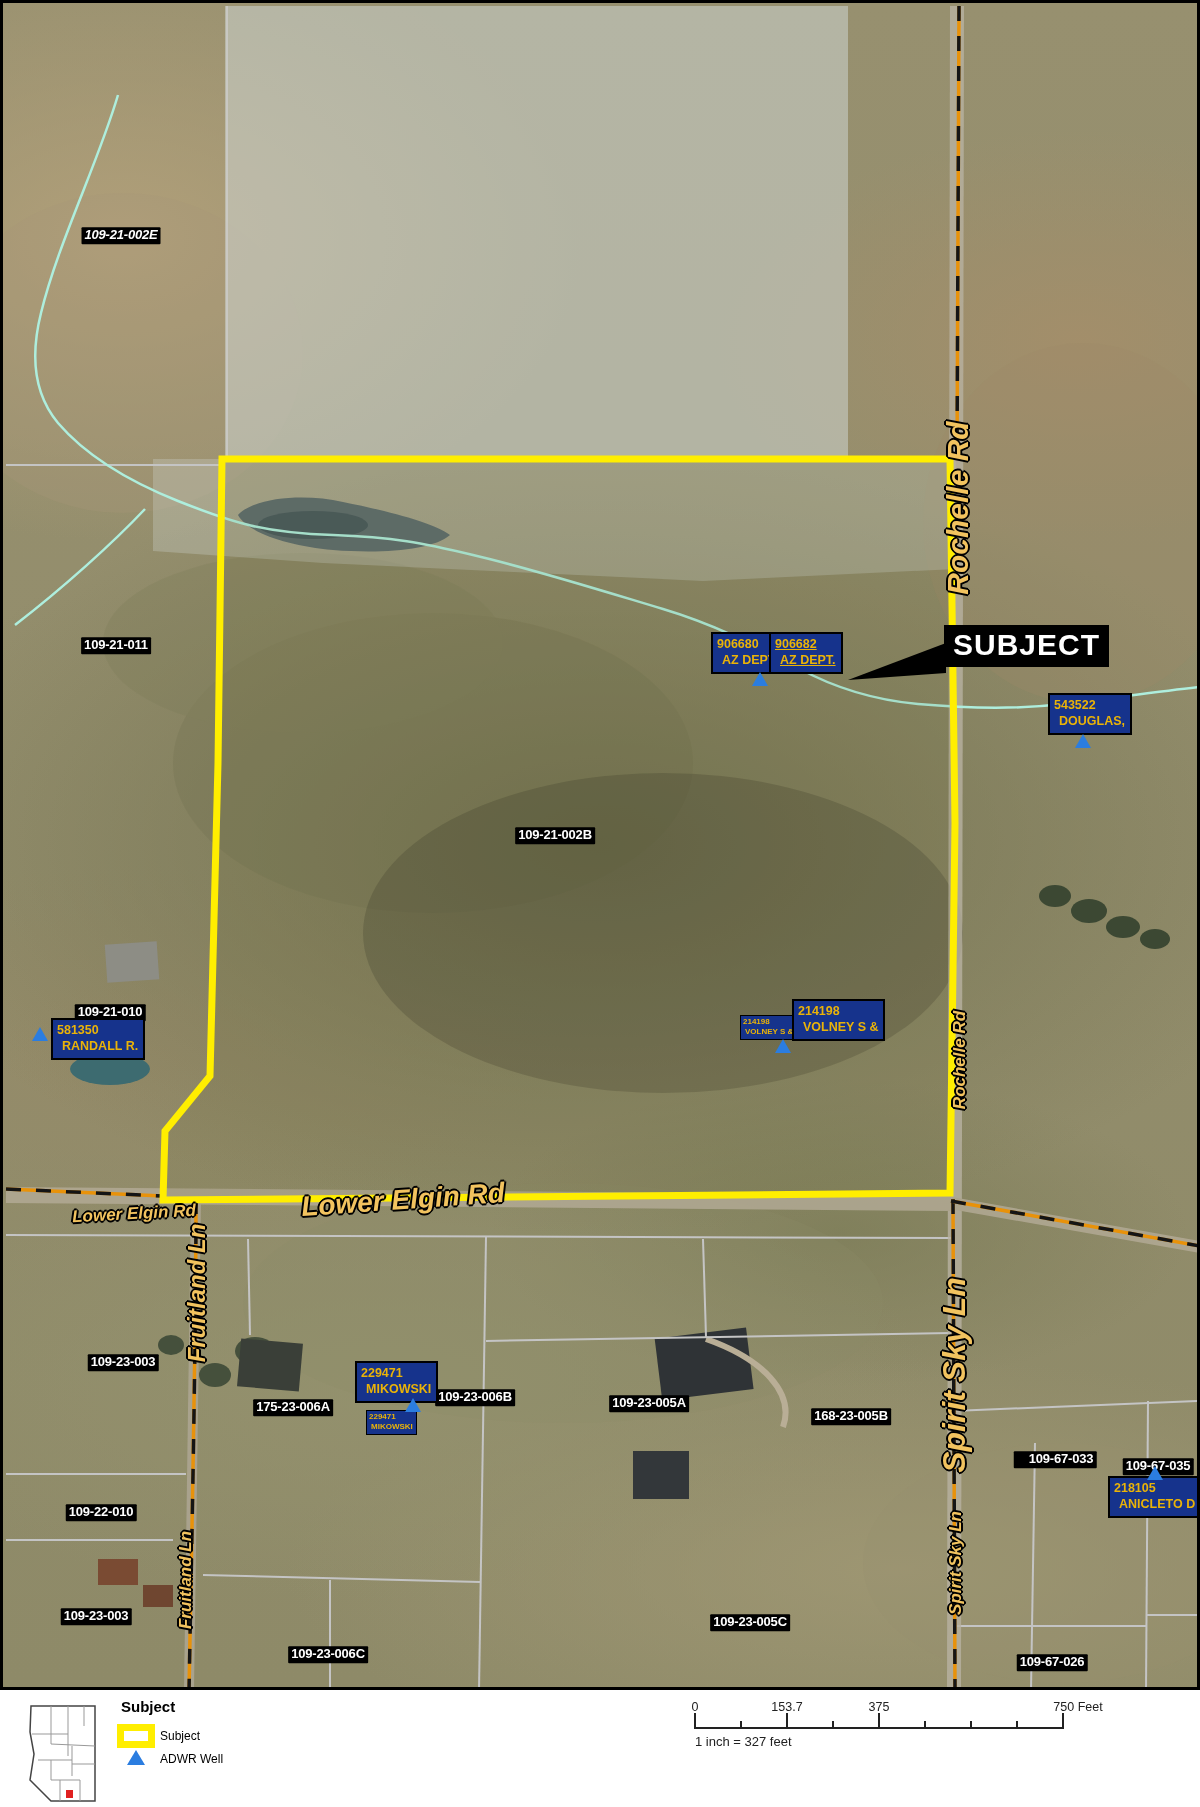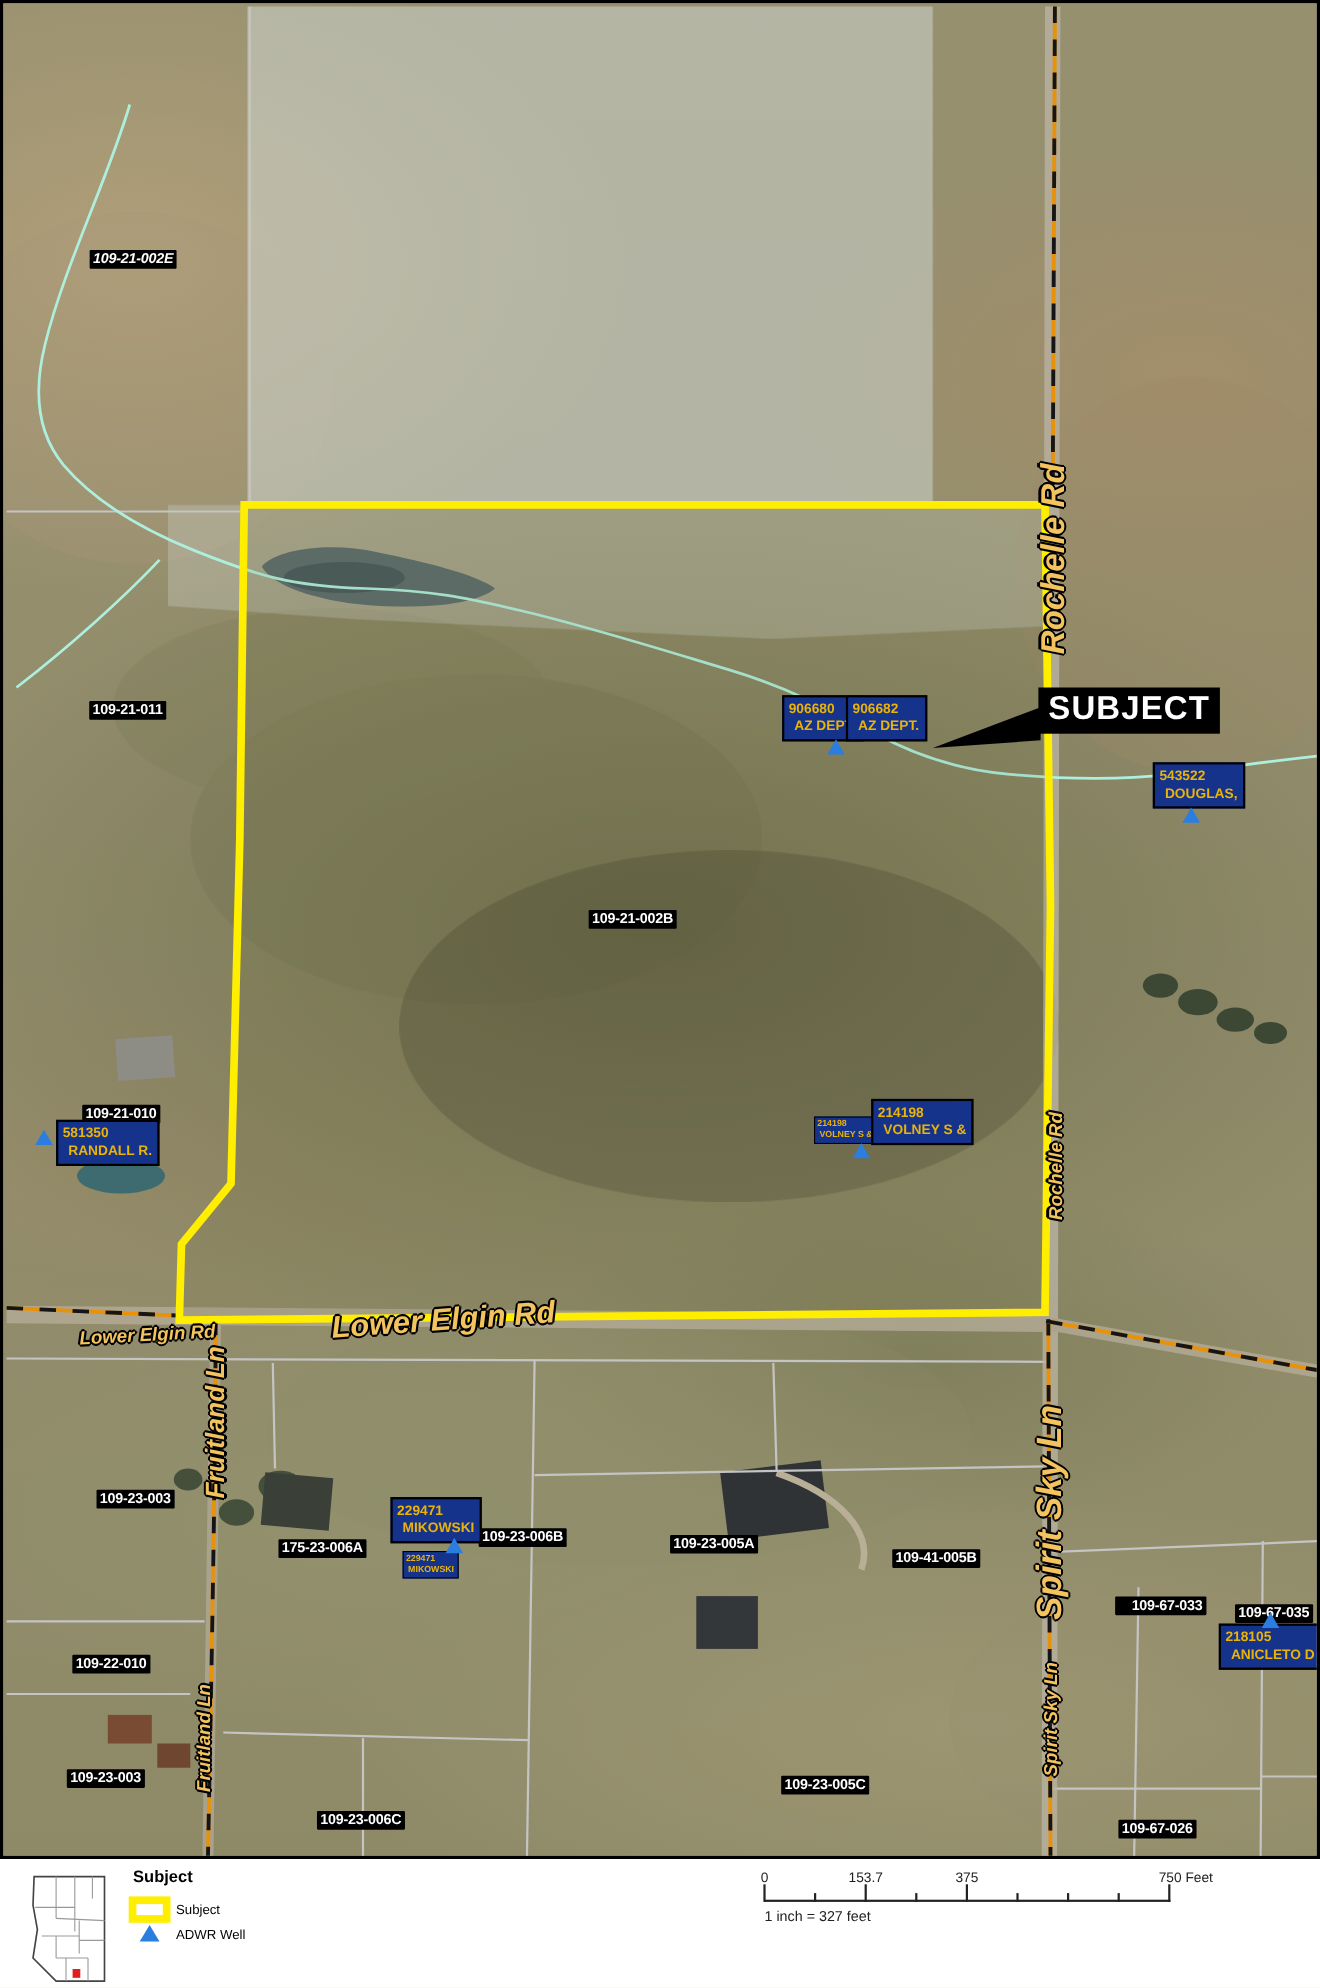--- a/index.html
+++ b/index.html
@@ -144,40 +144,40 @@
       </g>
 
       <polygon points="219,456 947,456 952,820 947,1190 160,1197 162,1128 207,1073 215,760" fill="rgba(104,108,60,0.12)" stroke="#ffee00" stroke-width="7"></polygon>
 
       <polygon points="943,640 943,670 845,677" fill="#000"></polygon>
     </svg>
 
     <div id="labels">
         <div class="plabel" style="left: 118px; top: 233px; font-style: italic;">109-21-002E</div>
         <div class="plabel" style="left: 113px; top: 643px;">109-21-011</div>
-        <div class="plabel" style="left: 572px; top: 833px;">109-21-002B</div>
+        <div class="plabel" style="left: 552px; top: 833px;">109-21-002B</div>
         <div class="plabel" style="left: 107px; top: 1010px;">109-21-010</div>
         <div class="plabel" style="left: 120px; top: 1360px;">109-23-003</div>
         <div class="plabel" style="left: 290px; top: 1405px;">175-23-006A</div>
         <div class="plabel" style="left: 472px; top: 1395px;">109-23-006B</div>
         <div class="plabel" style="left: 646px; top: 1401px;">109-23-005A</div>
-        <div class="plabel" style="left: 848px; top: 1414px;">109-41-005B</div>
+        <div class="plabel" style="left: 848px; top: 1414px;">168-23-005B</div>
         <div class="plabel" style="left: 1052px; top: 1457px; padding-left: 15px;">109-67-033</div>
         <div class="plabel" style="left: 1155px; top: 1464px;">109-67-035</div>
         <div class="plabel" style="left: 98px; top: 1510px;">109-22-010</div>
         <div class="plabel" style="left: 93px; top: 1614px;">109-23-003</div>
         <div class="plabel" style="left: 325px; top: 1652px;">109-23-006C</div>
         <div class="plabel" style="left: 747px; top: 1620px;">109-23-005C</div>
         <div class="plabel" style="left: 1049px; top: 1660px;">109-67-026</div>
         <div class="plabel" style="left: 1155px; top: 1660px; margin-top: 38px;">109-67-027</div>
         <div class="obox" style="left: 708px; top: 629px; background: rgb(22, 51, 140);">
           <div>906680</div>
           <div class="l2">AZ DEPT.</div>
         </div>
-        <div class="obox" style="left: 766px; top: 629px; background: rgb(22, 51, 140);">
+        <div class="obox" style="left: 766px; top: 629px; background: rgb(22, 51, 140); text-decoration: underline;">
           <div>906682</div>
           <div class="l2">AZ DEPT.</div>
         </div>
         <div class="obox" style="left: 1045px; top: 690px; background: rgb(22, 51, 140);">
           <div>543522</div>
           <div class="l2">DOUGLAS,</div>
         </div>
         <div class="obox" style="left: 48px; top: 1015px; background: rgb(22, 51, 140);">
           <div>581350</div>
           <div class="l2">RANDALL R.</div>

